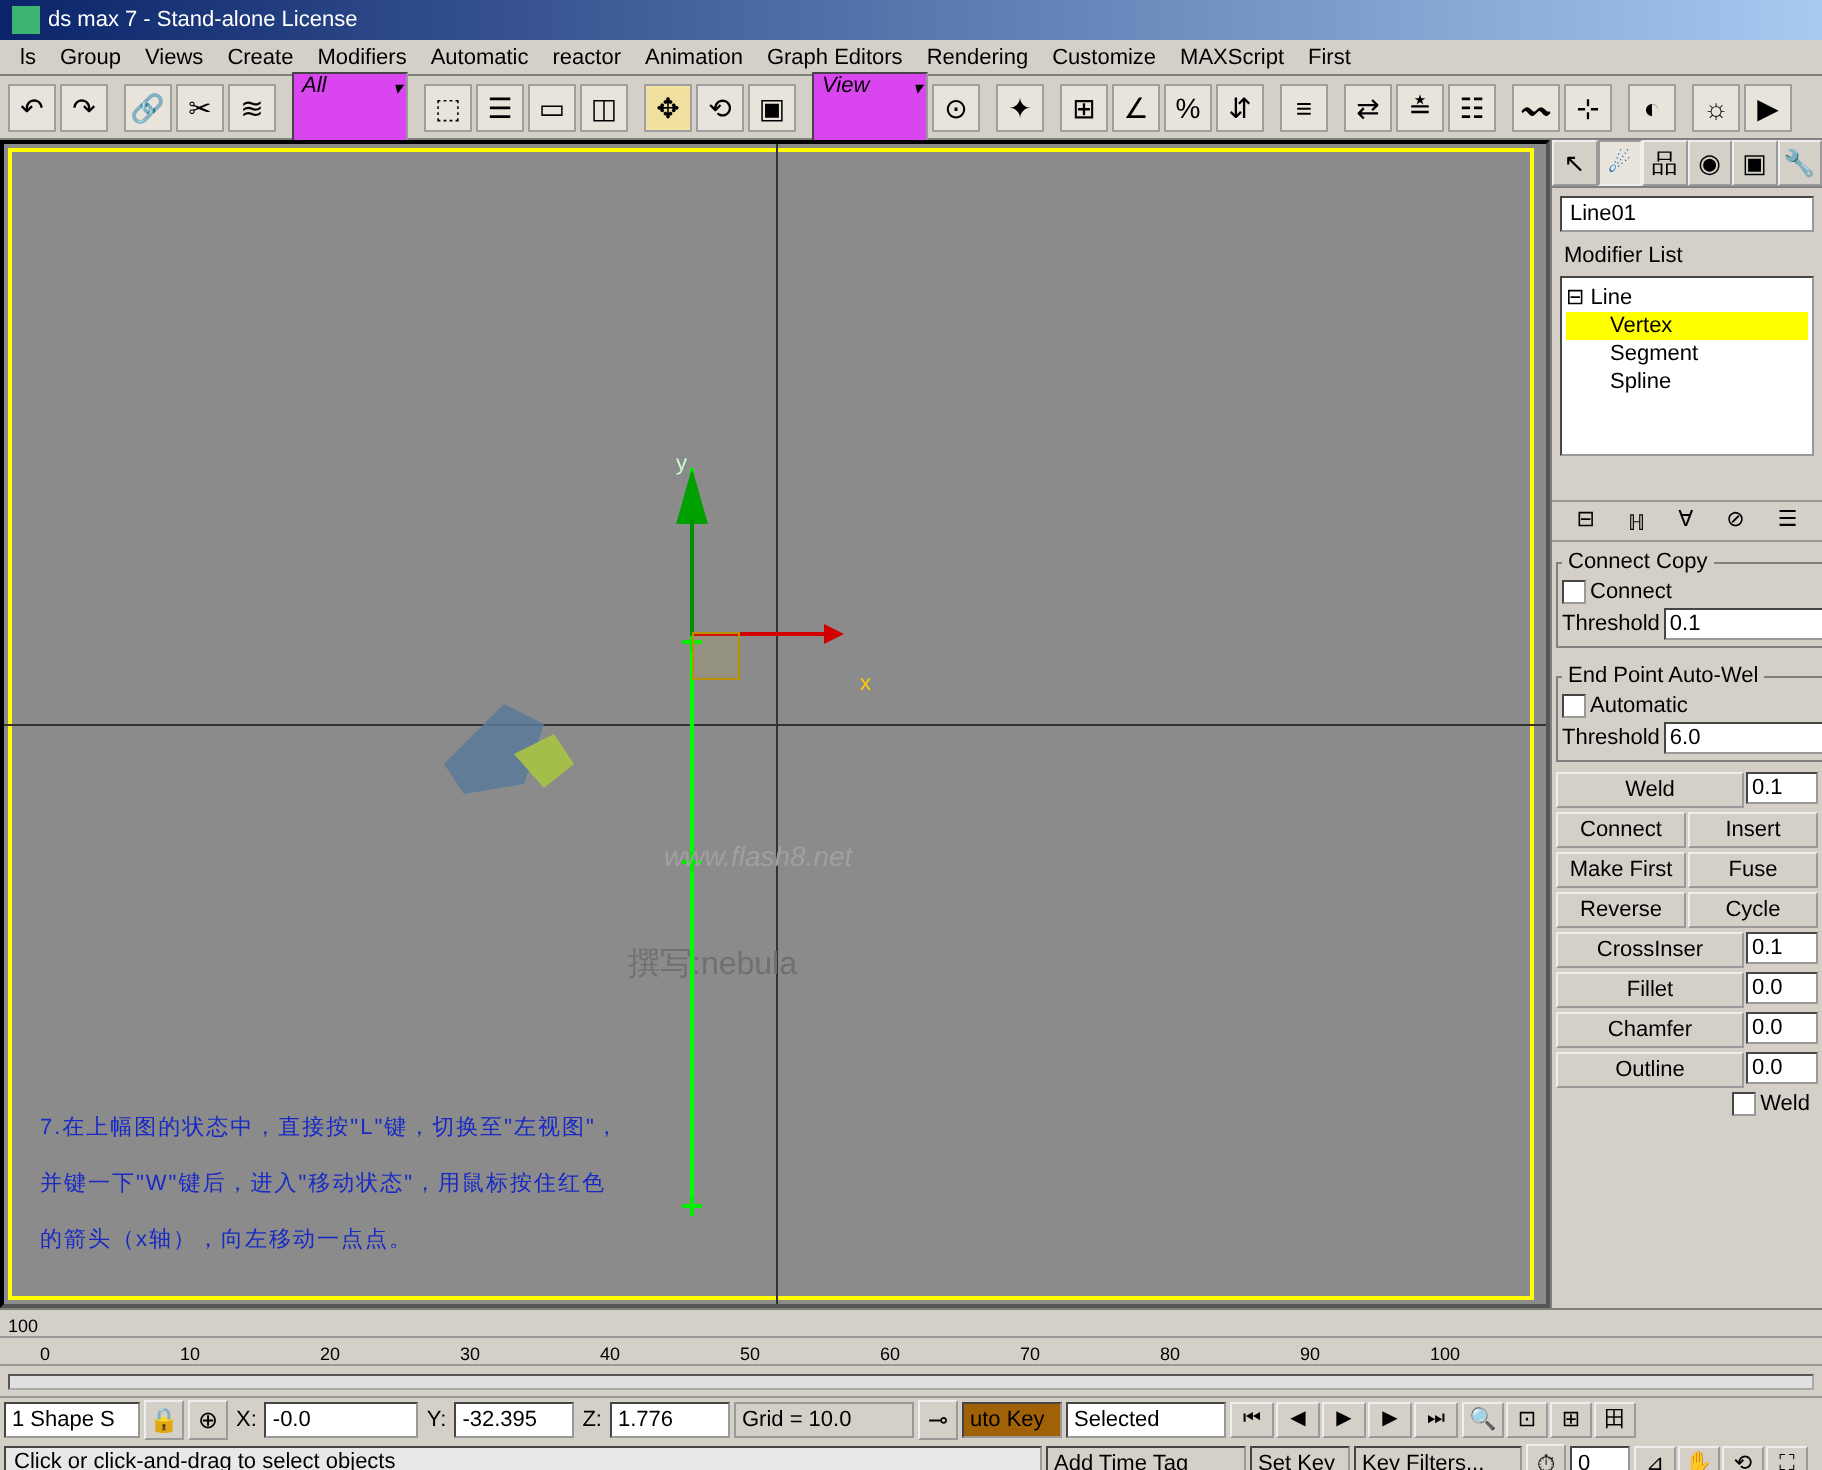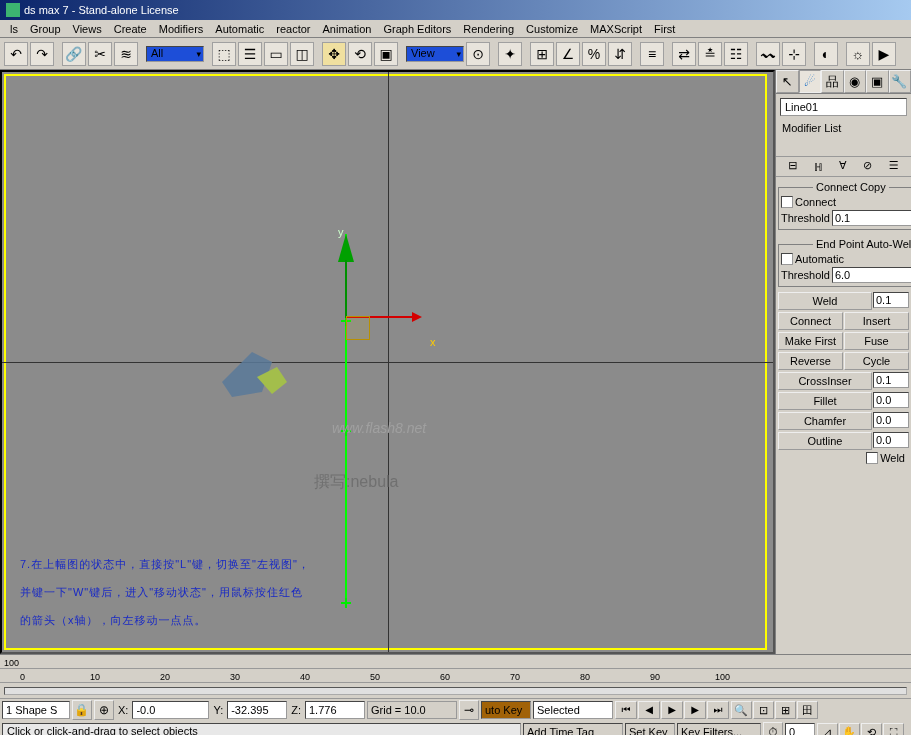--- a/index.html
+++ b/index.html
@@ -7,21 +7,21 @@
 
 .titlebar { background: linear-gradient(to right, #0a246a, #a6caf0); height: 20px; color: #fff; padding: 2px 6px; display: flex; align-items: center; }
 .titlebar .ico { width: 14px; height: 14px; background: #3cb371; margin-right: 4px; }
 
 .menubar { background: #d4d0c8; height: 18px; display: flex; align-items: center; padding: 0 4px; border-bottom: 1px solid #808080; }
 .menubar span { padding: 0 6px; cursor: default; }
 
 .toolbar { background: #d4d0c8; height: 32px; display: flex; align-items: center; padding: 2px 4px; border-bottom: 1px solid #808080; gap: 2px; }
 .tbtn { width: 24px; height: 24px; border: 1px solid #a0a0a0; background: #e8e4dc; display: flex; align-items: center; justify-content: center; font-size: 14px; }
 .tbtn.sep { width: 4px; border: none; background: none; }
-.tsel { height: 16px; border: 1px inset #999; background: #1d4ed8; padding: 0 14px 0 4px; font-size: 11px; position: relative; }
+.tsel { height: 36px; border: 1px inset #999; background: #d946ef; padding: 0 14px 0 4px; font-size: 11px; position: relative; font-style: italic; }
 .tsel::after { content: "▾"; position: absolute; right: 2px; top: 2px; font-size: 9px; }
 
 .main { display: flex; height: 584px; }
 .viewport { flex: 1; background: #8b8b8b; border: 2px inset #555; position: relative; overflow: hidden; }
 .vp-active { position: absolute; left: 2px; top: 2px; right: 6px; bottom: 2px; border: 2px solid #ffff00; }
 .axis-v { position: absolute; left: 50%; top: 0; bottom: 0; width: 1px; background: #333; }
 .axis-h { position: absolute; top: 50%; left: 0; right: 0; height: 1px; background: #333; }
 .shape-line { position: absolute; left: 343px; top: 162px; width: 2px; height: 370px; background: #00ff00; }
 .arrow-green { position: absolute; left: 336px; top: 162px; width: 0; height: 0; border-left: 8px solid transparent; border-right: 8px solid transparent; border-bottom: 28px solid #00a000; }
 .gizmo-red { position: absolute; left: 344px; top: 244px; width: 70px; height: 2px; background: #d40000; }
@@ -46,21 +46,21 @@
 .cmdtab.active { background: #e8e4dc; border-style: inset; }
 .namebox { background: #fff; border: 1px inset #999; margin: 4px; padding: 2px 4px; height: 18px; }
 .modlabel { padding: 2px 6px; }
 .modtree { background: #fff; border: 1px inset #999; margin: 2px 4px; height: 90px; padding: 2px; }
 .modtree .root { padding: 1px 0; }
 .modtree .sub { padding: 1px 0 1px 22px; }
 .modtree .sub.sel { background: #ffff00; }
 .stackbtns { display: flex; justify-content: space-around; padding: 2px 4px; border-top: 1px solid #999; border-bottom: 1px solid #999; margin-top: 20px; font-size: 12px; }
 .stackbtns span { cursor: default; }
 .rollout { border: 1px solid #808080; margin: 4px 2px; padding: 2px; }
-.rollout legend { padding: 0 3px; font-size: 11px; margin-left: 32px; }
+.rollout legend { padding: 0 3px; font-size: 11px; }
 .roll-row { display: flex; align-items: center; padding: 1px 0; gap: 2px; }
 .roll-row label { font-size: 11px; }
 .roll-row input[type=text] { flex: 1; min-width: 0; border: 1px inset #999; height: 16px; padding: 0 2px; font-size: 11px; }
 .roll-row .chk { width: 12px; height: 12px; border: 1px inset #999; background: #fff; }
 .btnrow { display: flex; gap: 1px; margin: 1px 2px; }
 .btnrow button { flex: 1; border: 1px outset #eee; background: #d4d0c8; font-size: 11px; height: 18px; cursor: default; }
 .btnrow input { width: 36px; border: 1px inset #999; height: 16px; font-size: 11px; padding: 0 2px; }
 
 .statusarea { background: #d4d0c8; border-top: 1px solid #808080; }
 .ruler { height: 14px; background: #d4d0c8; position: relative; border-bottom: 1px solid #999; font-size: 10px; display: flex; }
@@ -179,20 +179,26 @@
     <div class="cmdtabs">
       <div class="cmdtab">↖</div>
       <div class="cmdtab active" style="color:#0060c0">☄</div>
       <div class="cmdtab">品</div>
       <div class="cmdtab">◉</div>
       <div class="cmdtab">▣</div>
       <div class="cmdtab">🔧</div>
     </div>
     <div class="namebox">Line01</div>
     <div class="modlabel">Modifier List</div>
+    <div class="modtree">
+      <div class="root">⊟ Line</div>
+      <div class="sub sel">Vertex</div>
+      <div class="sub">Segment</div>
+      <div class="sub">Spline</div>
+    </div>
     <div class="stackbtns">
       <span>⊟</span>
       <span>ℍ</span>
       <span>∀</span>
       <span>⊘</span>
       <span>☰</span>
     </div>
 
     <fieldset class="rollout">
       <legend>Connect Copy</legend>

